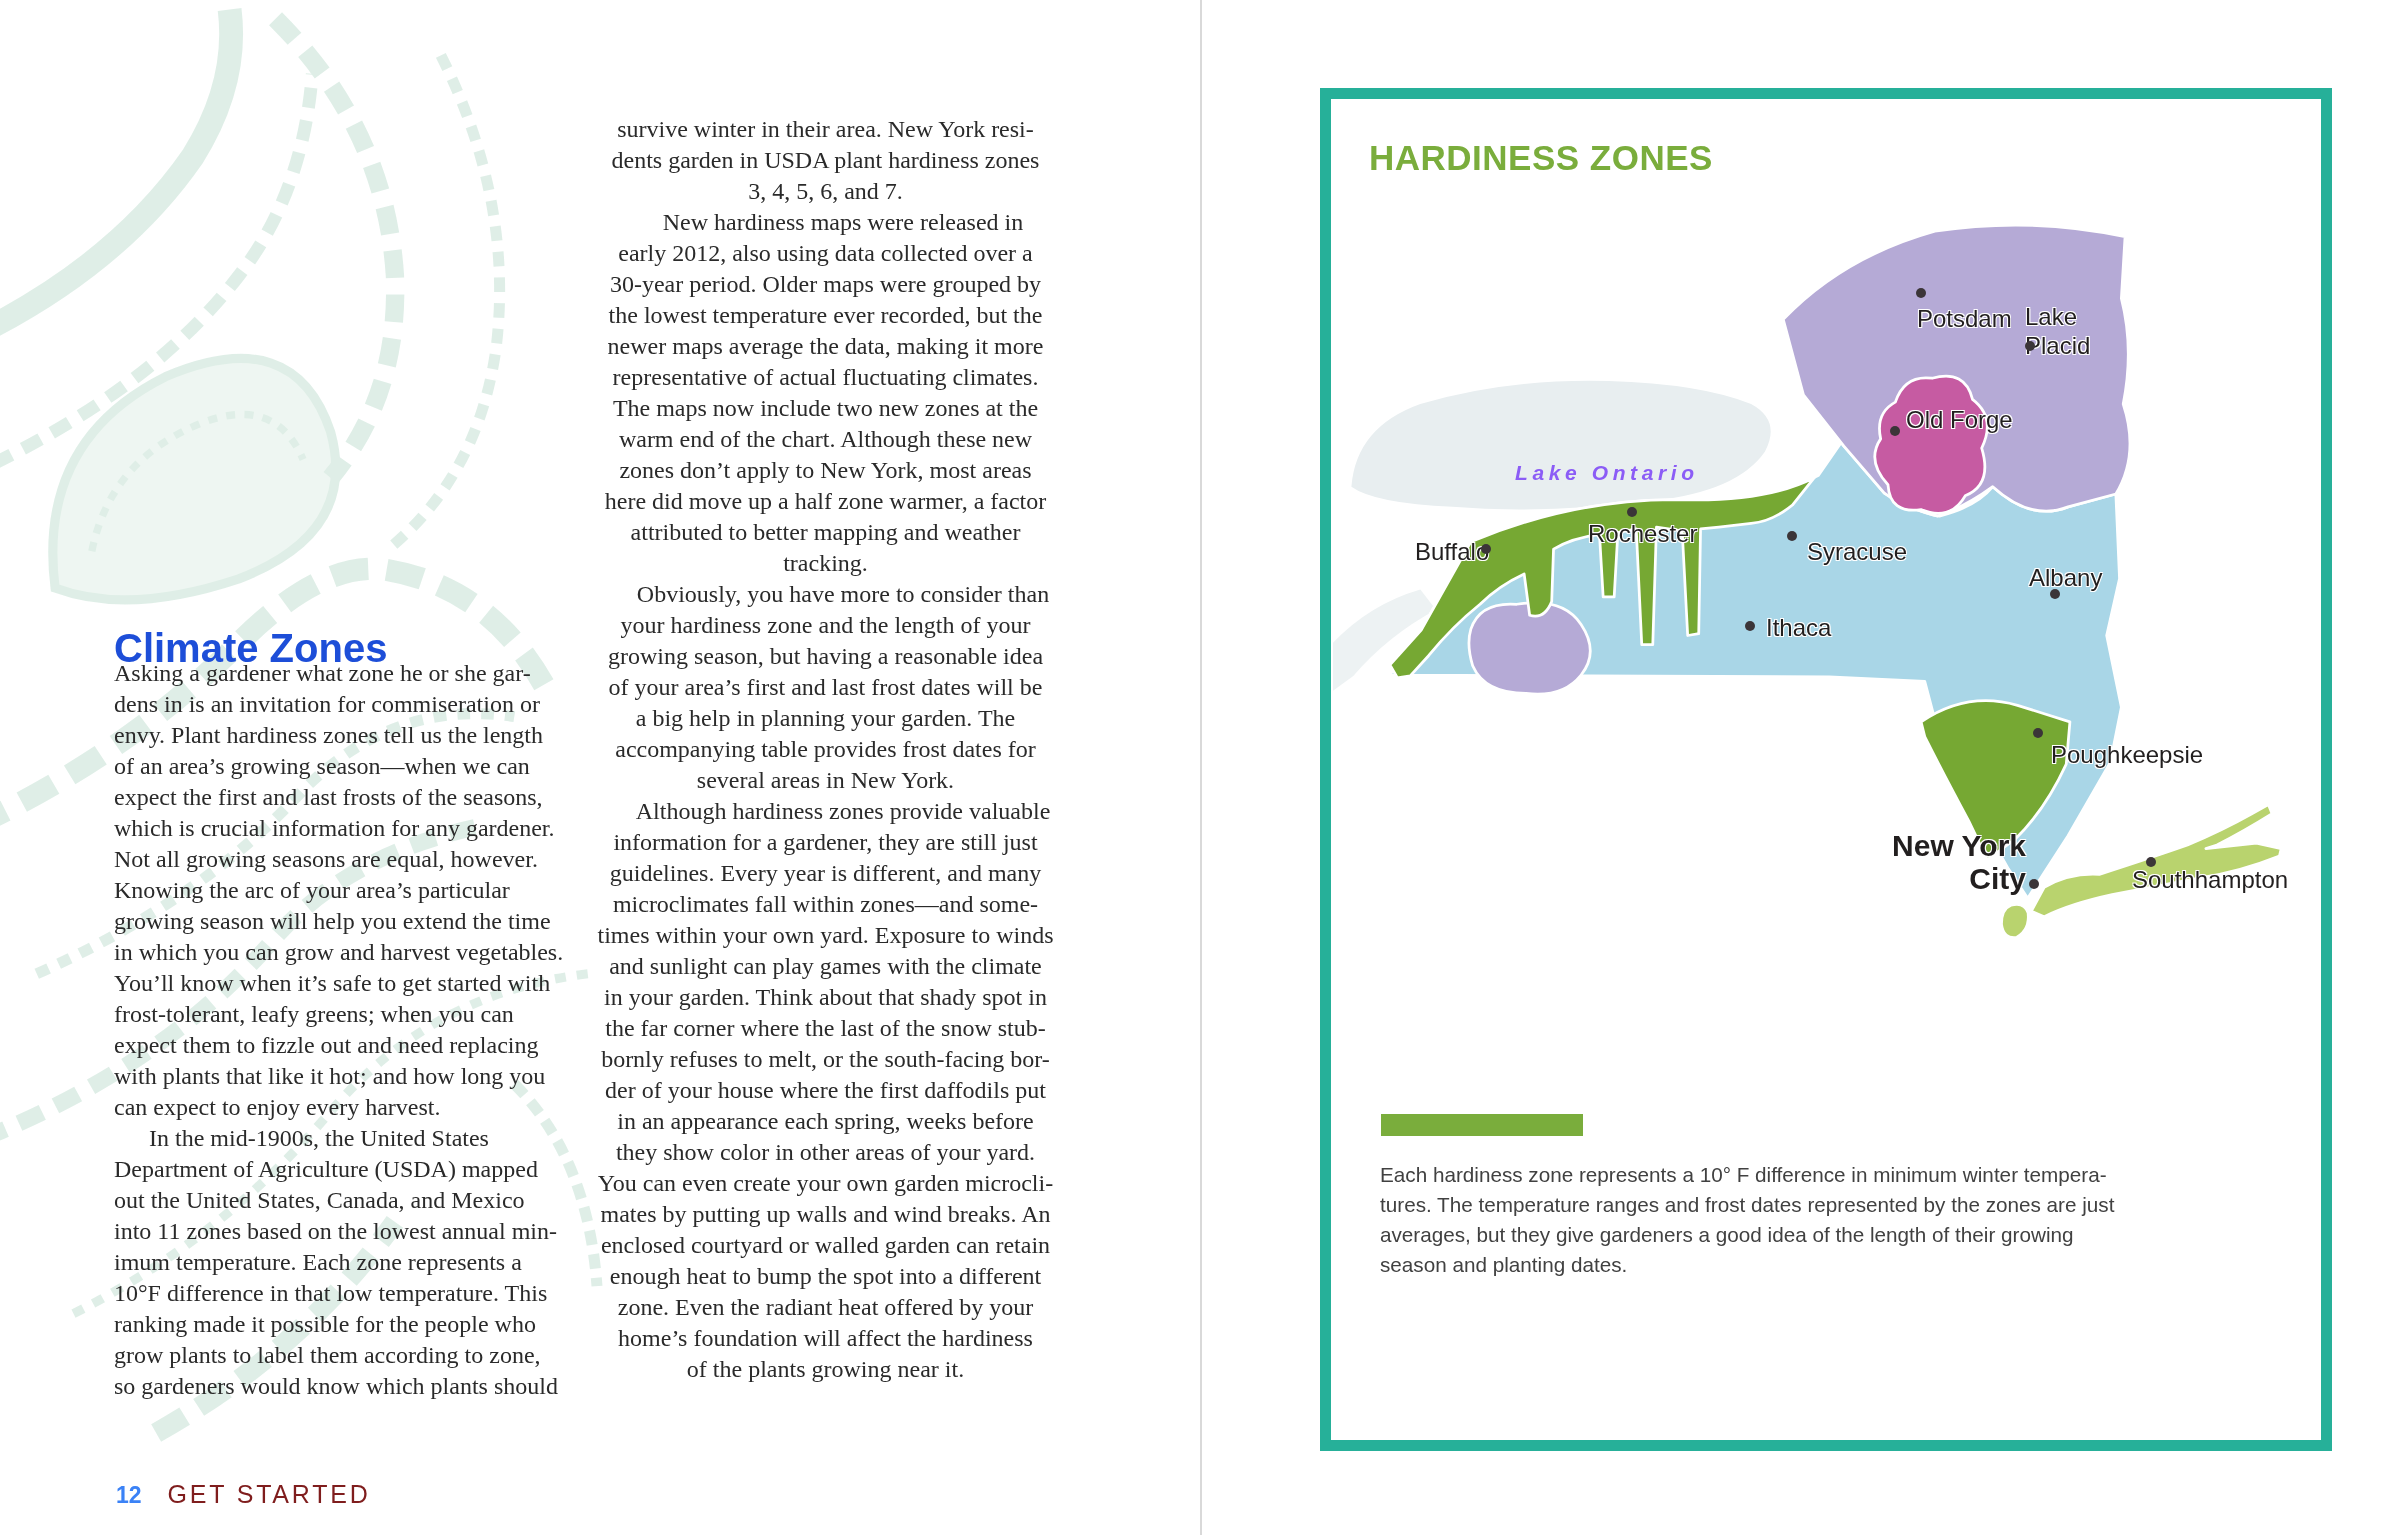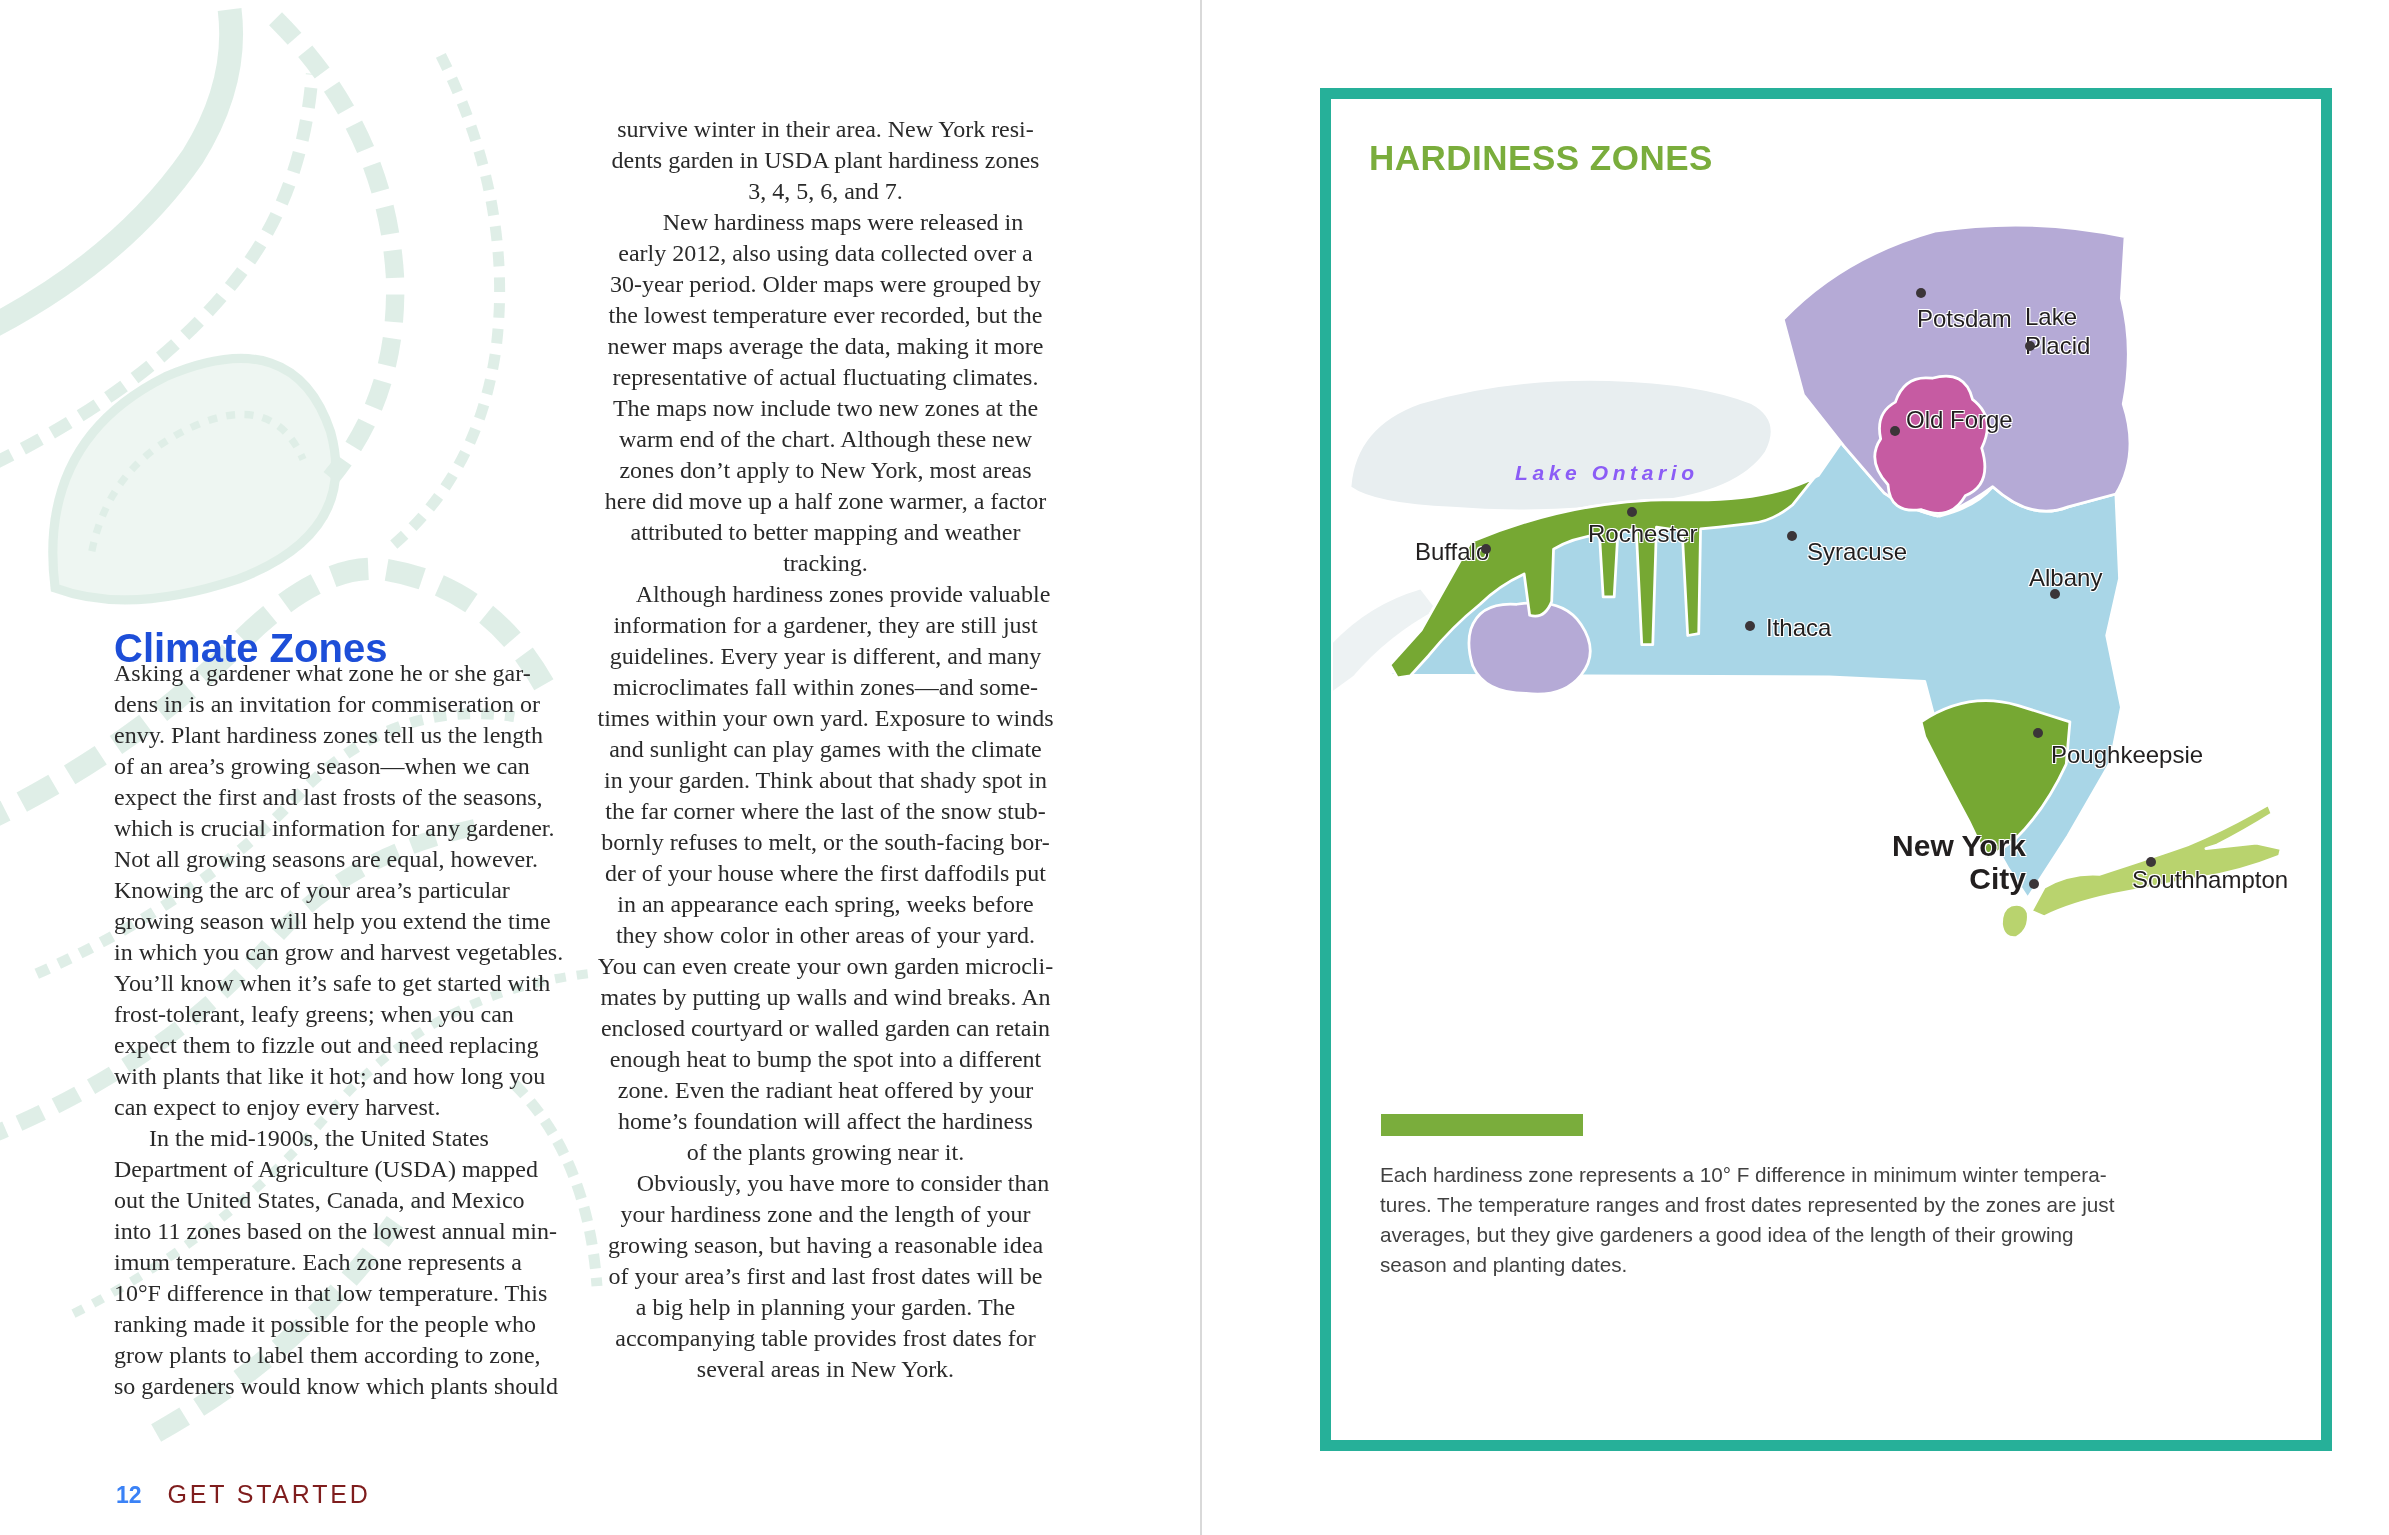--- a/index.html
+++ b/index.html
@@ -106,46 +106,46 @@
 30-year period. Older maps were grouped by
 the lowest temperature ever recorded, but the
 newer maps average the data, making it more
 representative of actual fluctuating climates.
 The maps now include two new zones at the
 warm end of the chart. Although these new
 zones don’t apply to New York, most areas
 here did move up a half zone warmer, a factor
 attributed to better mapping and weather
 tracking.</div>
+    <div class="para indent">Obviously, you have more to consider than
+your hardiness zone and the length of your
+growing season, but having a reasonable idea
+of your area’s first and last frost dates will be
+a big help in planning your garden. The
+accompanying table provides frost dates for
+several areas in New York.</div>
     <div class="para indent">Although hardiness zones provide valuable
 information for a gardener, they are still just
 guidelines. Every year is different, and many
 microclimates fall within zones—and some-
 times within your own yard. Exposure to winds
 and sunlight can play games with the climate
 in your garden. Think about that shady spot in
 the far corner where the last of the snow stub-
 bornly refuses to melt, or the south-facing bor-
 der of your house where the first daffodils put
 in an appearance each spring, weeks before
 they show color in other areas of your yard.
 You can even create your own garden microcli-
 mates by putting up walls and wind breaks. An
 enclosed courtyard or walled garden can retain
 enough heat to bump the spot into a different
 zone. Even the radiant heat offered by your
 home’s foundation will affect the hardiness
 of the plants growing near it.</div>
-    <div class="para indent">Obviously, you have more to consider than
-your hardiness zone and the length of your
-growing season, but having a reasonable idea
-of your area’s first and last frost dates will be
-a big help in planning your garden. The
-accompanying table provides frost dates for
-several areas in New York.</div>
   </div>
 
   <div class="footer" id="footer-left">
     <span class="pagenum">12</span>
     <span class="sectiontitle">GET STARTED</span>
   </div>
 
   <div id="panel"></div>
   <div id="panel-title">HARDINESS ZONES</div>
 

